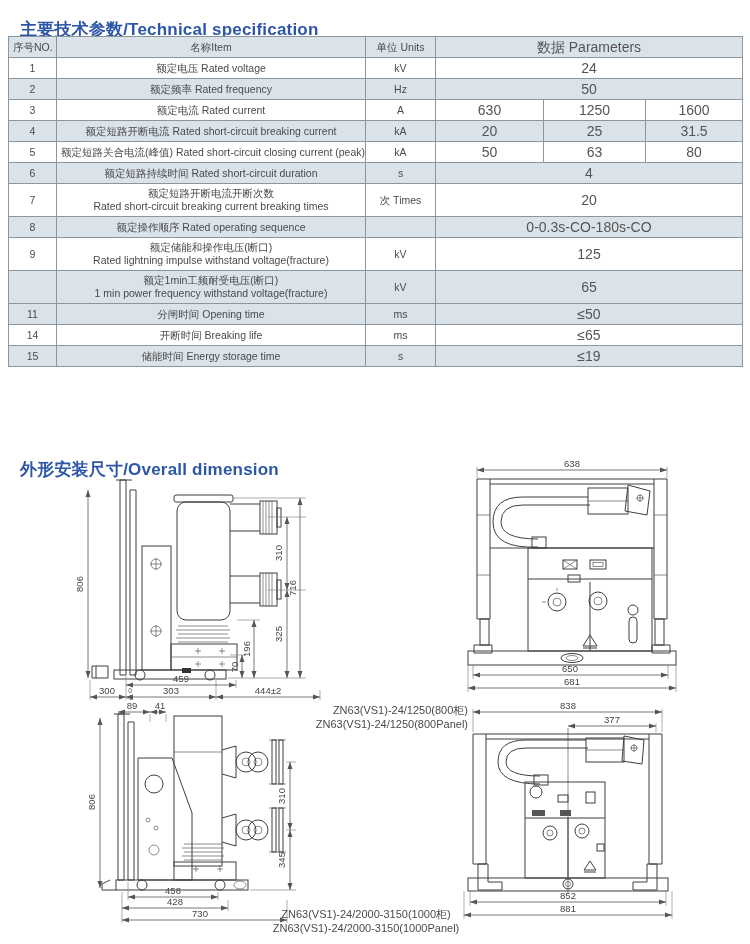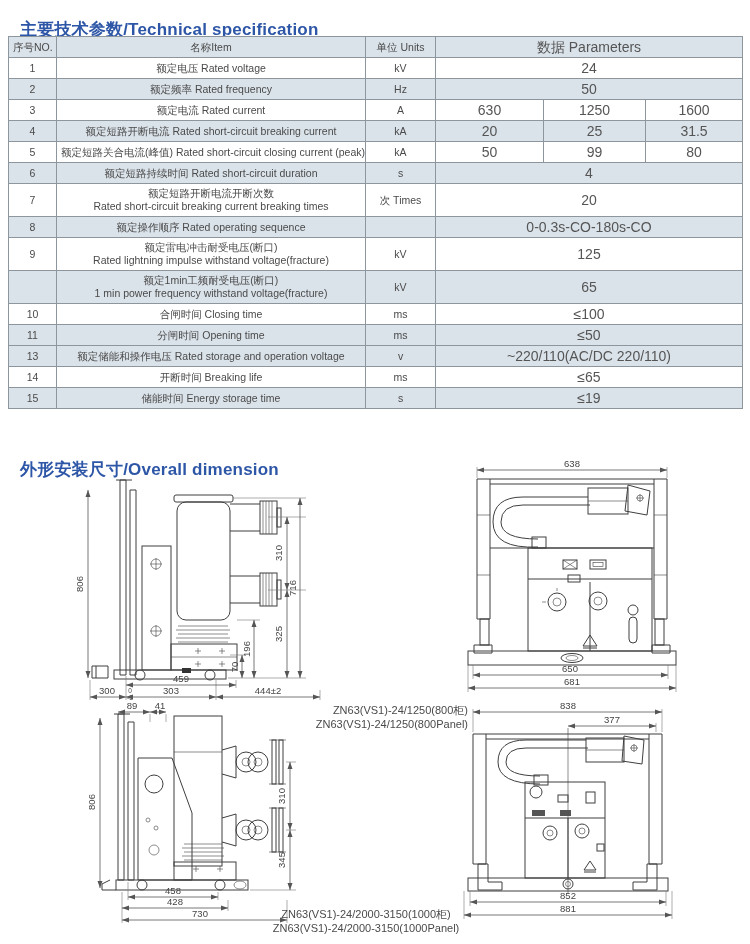--- a/index.html
+++ b/index.html
@@ -103,21 +103,21 @@
         <td class="c">kA</td>
         <td class="val">20</td>
         <td class="val">25</td>
         <td class="val">31.5</td>
       </tr>
       <tr>
         <td class="c">5</td>
         <td class="item">额定短路关合电流(峰值) Rated short-circuit closing current (peak)</td>
         <td class="c">kA</td>
         <td class="val">50</td>
-        <td class="val">99</td>
+        <td class="val">63</td>
         <td class="val">80</td>
       </tr>
       <tr class="alt">
         <td class="c">6</td>
         <td class="item">额定短路持续时间 Rated short-circuit duration</td>
         <td class="c">s</td>
         <td class="val" colspan="3">4</td>
       </tr>
       <tr class="dbl">
         <td class="c">7</td>
@@ -130,52 +130,40 @@
       </tr>
       <tr class="alt">
         <td class="c">8</td>
         <td class="item">额定操作顺序 Rated operating sequence</td>
         <td class="c"></td>
         <td class="val" colspan="3">0-0.3s-CO-180s-CO</td>
       </tr>
       <tr class="dbl">
         <td class="c">9</td>
         <td class="item">
-          <span>额定雷电冲击耐受电压(断口)</span>
+          <span>额定储能和操作电压(断口)</span>
           <span class="en">Rated lightning impulse withstand voltage(fracture)</span>
         </td>
         <td class="c">kV</td>
         <td class="val" colspan="3">125</td>
       </tr>
       <tr class="dbl alt">
         <td class="c"></td>
         <td class="item">
           <span>额定1min工频耐受电压(断口)</span>
           <span class="en">1 min power frequency withstand voltage(fracture)</span>
         </td>
         <td class="c">kV</td>
         <td class="val" colspan="3">65</td>
       </tr>
-      <tr>
-        <td class="c">10</td>
-        <td class="item">合闸时间 Closing time</td>
-        <td class="c">ms</td>
-        <td class="val" colspan="3">≤100</td>
-      </tr>
       <tr class="alt">
         <td class="c">11</td>
         <td class="item">分闸时间 Opening time</td>
         <td class="c">ms</td>
         <td class="val" colspan="3">≤50</td>
-      </tr>
-      <tr class="alt">
-        <td class="c">13</td>
-        <td class="item">额定储能和操作电压 Rated storage and operation voltage</td>
-        <td class="c">v</td>
-        <td class="val" colspan="3">~220/110(AC/DC 220/110)</td>
       </tr>
       <tr>
         <td class="c">14</td>
         <td class="item">开断时间 Breaking life</td>
         <td class="c">ms</td>
         <td class="val" colspan="3">≤65</td>
       </tr>
       <tr class="alt">
         <td class="c">15</td>
         <td class="item">储能时间 Energy storage time</td>

